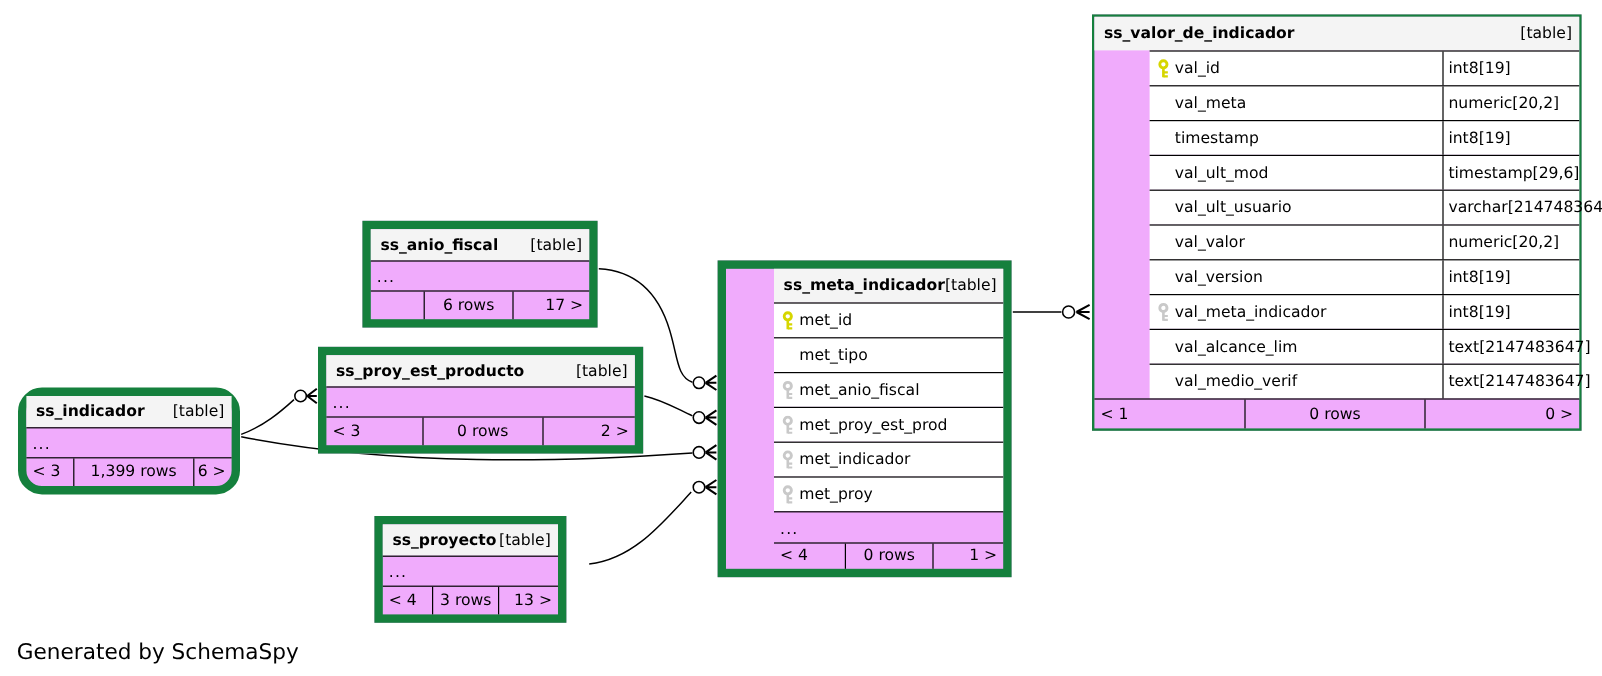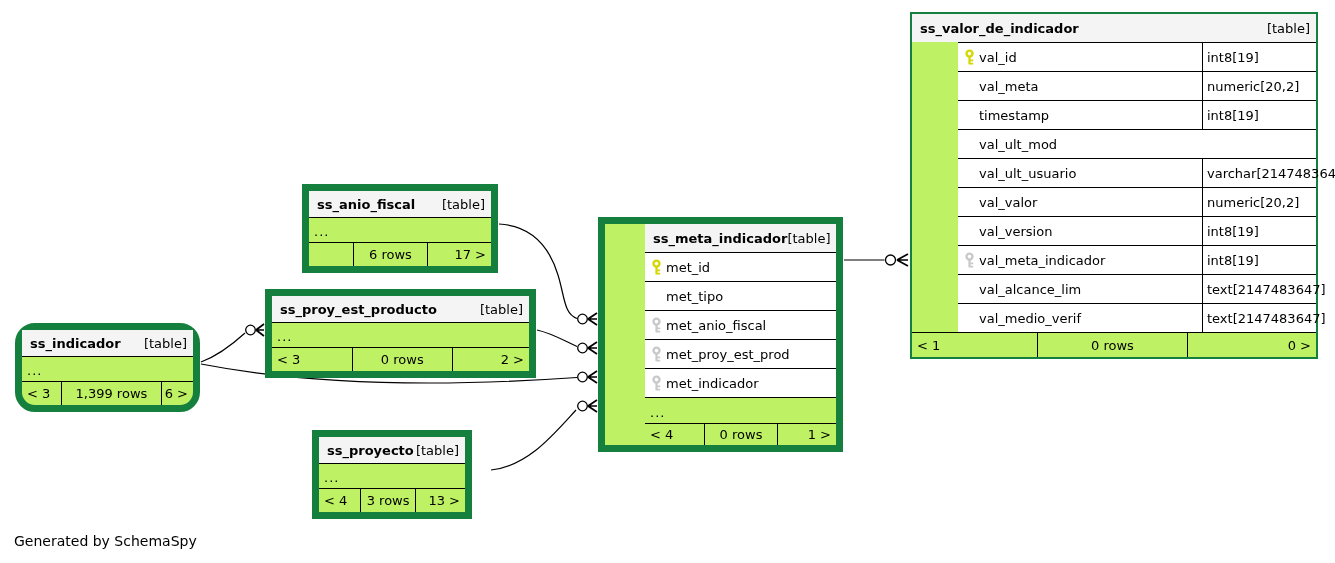--- a/index.html
+++ b/index.html
@@ -7,21 +7,21 @@
     position:relative; width:1335px; height:563px; background:#fff;
     font-family:"DejaVu Sans","Liberation Sans",sans-serif; color:#000;
     overflow:hidden;
   }
   svg.edges { position:absolute; left:0; top:0; pointer-events:none; }
   .edge { fill:none; stroke:#000; stroke-width:1.2px; }
   .edot { fill:#fff; stroke:#000; stroke-width:1.3px; }
   .crow { fill:none; stroke:#000; stroke-width:1.7px; }
 
   .tbl {
-    position:absolute; background:#bef264; border:7px solid #15803d;
+    position:absolute; background:#f0abfc; border:7px solid #15803d;
     font-size:13px; box-sizing:border-box;
   }
   .tbl.focus { border-width:2px; }
   .thead {
     display:flex; justify-content:space-between; align-items:center;
     background:var(--header-bg,#f4f4f4); padding:0 6px 0 8px;
   }
   .thead .tname { font-weight:bold; }
   .thead .ttype { font-weight:normal; }
   .trow {
@@ -64,21 +64,21 @@
 
   #t-anio    { left:302px; top:184px; width:196px; }
   #t-anio .tfoot { grid-template-columns:24% 41% 35%; }
   #t-proyest { left:265px; top:289px; width:271px; }
   #t-proyest .tfoot { grid-template-columns:31% 39% 30%; }
   #t-indic   { left:15px;  top:323px; width:185px;border-radius:20px; }
   #t-indic .tfoot { grid-template-columns:23% 58% 19%; }
   #t-proyecto{ left:312px; top:430px; width:160px; }
   #t-proyecto .tfoot { grid-template-columns:28% 38% 34%; }
 
-  .credit { position:absolute; left:14px; top:533px; font-size:14px; }
+  .credit { position:absolute; left:14px; top:533px; font-size:18px; }
 </style>
 </head>
 <body>
 
 <div class="canvas">
 
   <svg class="edges" width="1335" height="563" viewBox="0 0 1335 563">
     <g>
       <path class="edge" d="M499,224 C536,226 551,252 558,275 S564,314 577,318.5"></path>
       <circle class="edot" cx="582.5" cy="319" r="4.8"></circle>
@@ -142,20 +142,21 @@
             <span class="kicon"></span>
             <span class="cname">timestamp</span>
           </span>
           <span class="tcell">int8[19]</span>
         </div>
         <div class="trow">
           <span class="ncell">
             <span class="kicon"></span>
             <span class="cname">val_ult_mod</span>
           </span>
+          <span class="tcell">timestamp[29,6]</span>
         </div>
         <div class="trow">
           <span class="ncell">
             <span class="kicon"></span>
             <span class="cname">val_ult_usuario</span>
           </span>
           <span class="tcell">varchar[2147483647]</span>
         </div>
         <div class="trow">
           <span class="ncell">
@@ -259,20 +260,32 @@
             <span class="kicon">
               <svg width="11" height="17" viewBox="0 0 11 17">
                 <circle cx="5.5" cy="4.6" r="3" fill="none" stroke="#c9c9c9" stroke-width="2.4"></circle>
                 <path d="M5.5,7.6 L5.5,15.3" stroke="#c9c9c9" stroke-width="2.2" fill="none"></path>
                 <path d="M5.5,11.3 L9.2,11.3 M5.5,14.6 L9.2,14.6" stroke="#c9c9c9" stroke-width="1.8" fill="none"></path>
               </svg>
             </span>
             <span class="cname">met_indicador</span>
           </span>
         </div>
+        <div class="trow">
+          <span class="ncell">
+            <span class="kicon">
+              <svg width="11" height="17" viewBox="0 0 11 17">
+                <circle cx="5.5" cy="4.6" r="3" fill="none" stroke="#c9c9c9" stroke-width="2.4"></circle>
+                <path d="M5.5,7.6 L5.5,15.3" stroke="#c9c9c9" stroke-width="2.2" fill="none"></path>
+                <path d="M5.5,11.3 L9.2,11.3 M5.5,14.6 L9.2,14.6" stroke="#c9c9c9" stroke-width="1.8" fill="none"></path>
+              </svg>
+            </span>
+            <span class="cname">met_proy</span>
+          </span>
+        </div>
       </div>
     <div class="erow">...</div>
     <div class="tfoot">
       <span class="fl">&lt; 4</span>
       <span class="fc">0 rows</span>
       <span class="fr">1 &gt;</span>
     </div>
   </div>
 
   <div class="tbl small" id="t-anio">

